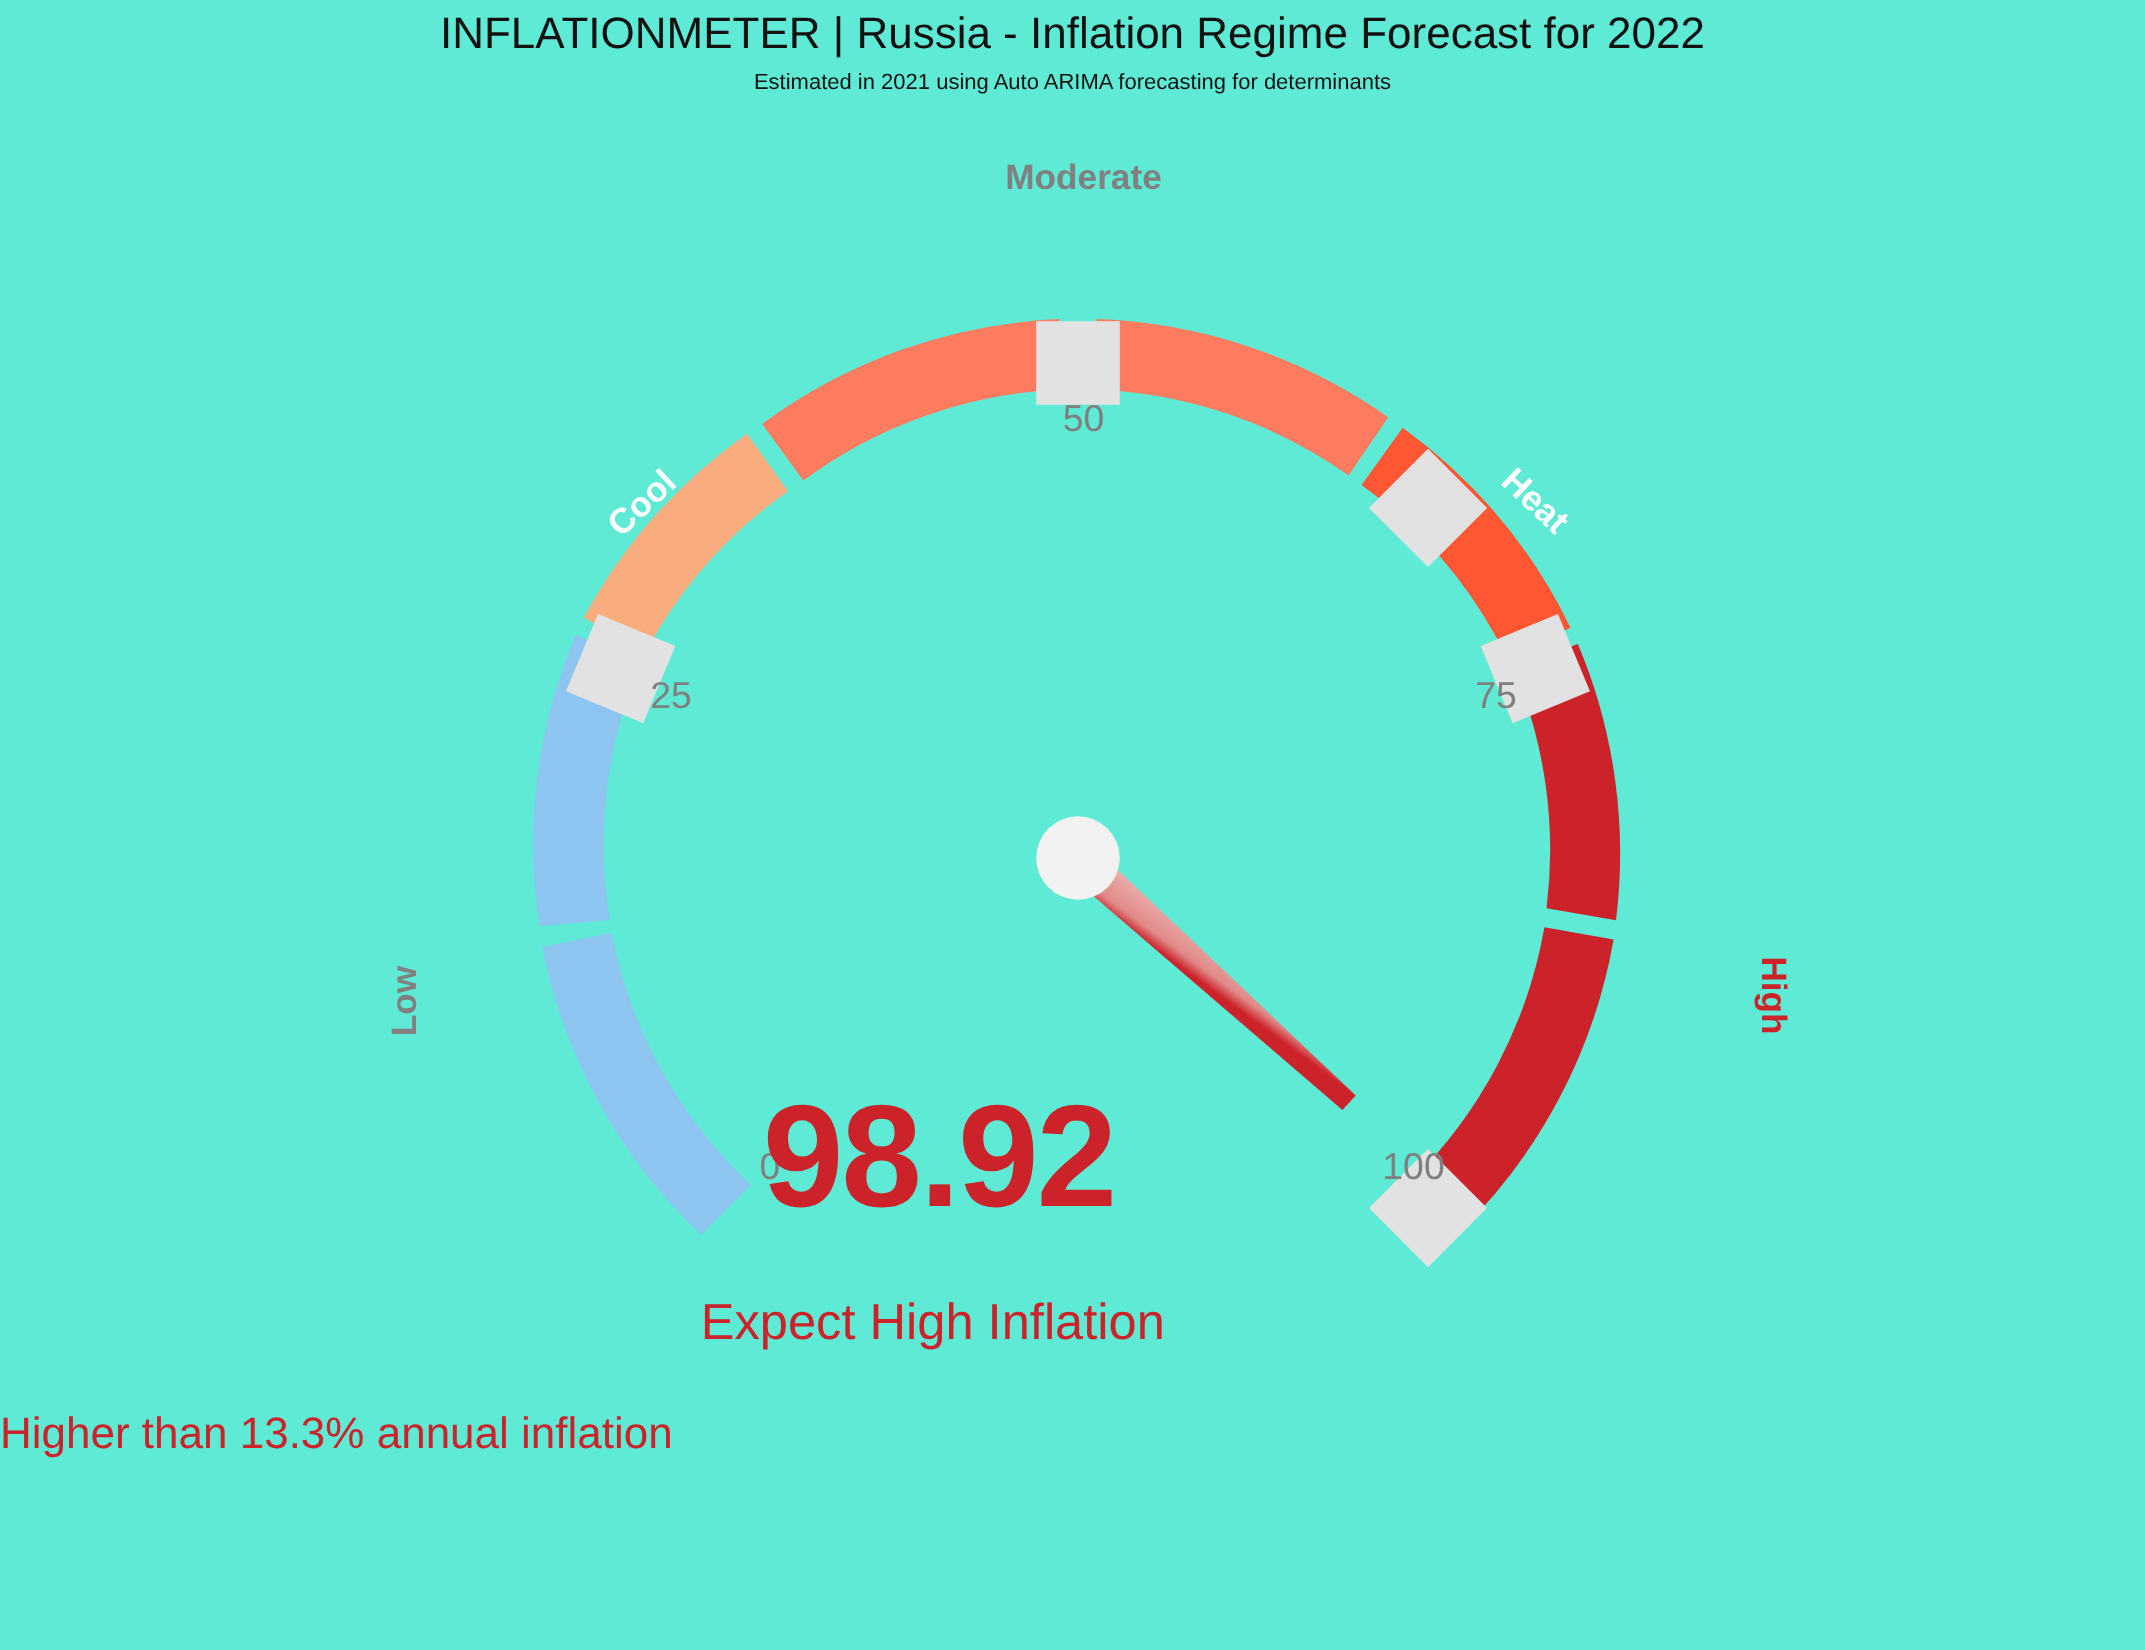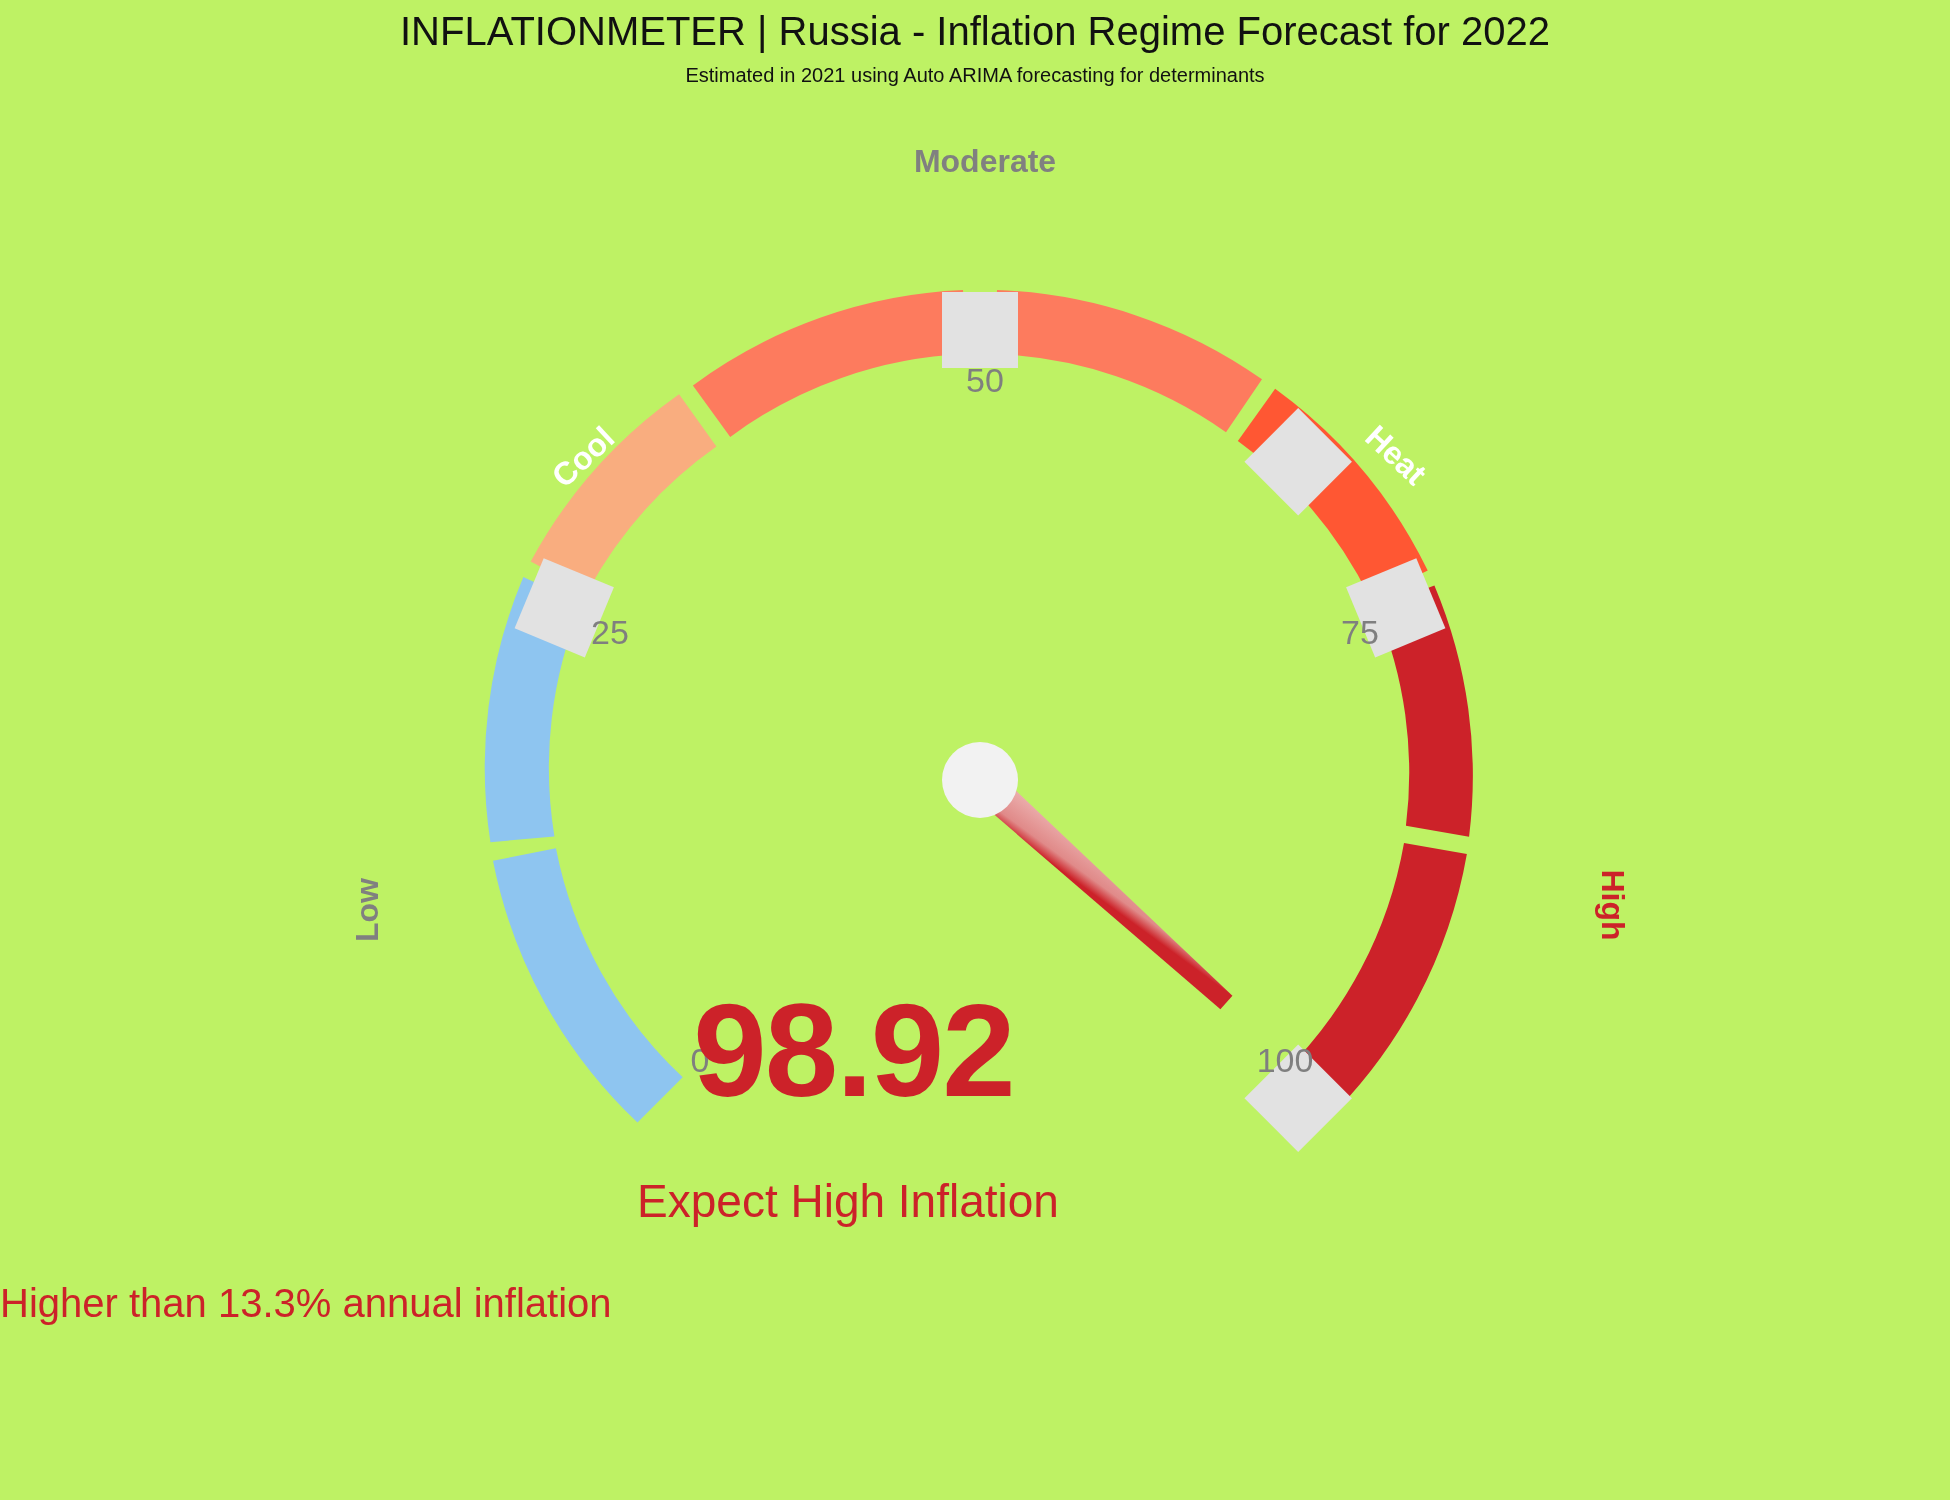--- a/index.html
+++ b/index.html
@@ -11,21 +11,21 @@
     width: 1950px;
     height: 1500px;
     font-family: "Liberation Sans", sans-serif;
     overflow: hidden;
     position: relative;
   }
   #stage {
     position: relative;
     width: 1950px;
     height: 1500px;
-    background: #bef264;
+    background: #5eead4;
   }
 
   
   #title-block {
     position: absolute;
     left: 0;
     top: 8px;
     width: 1950px;
     text-align: center;
     pointer-events: none;

